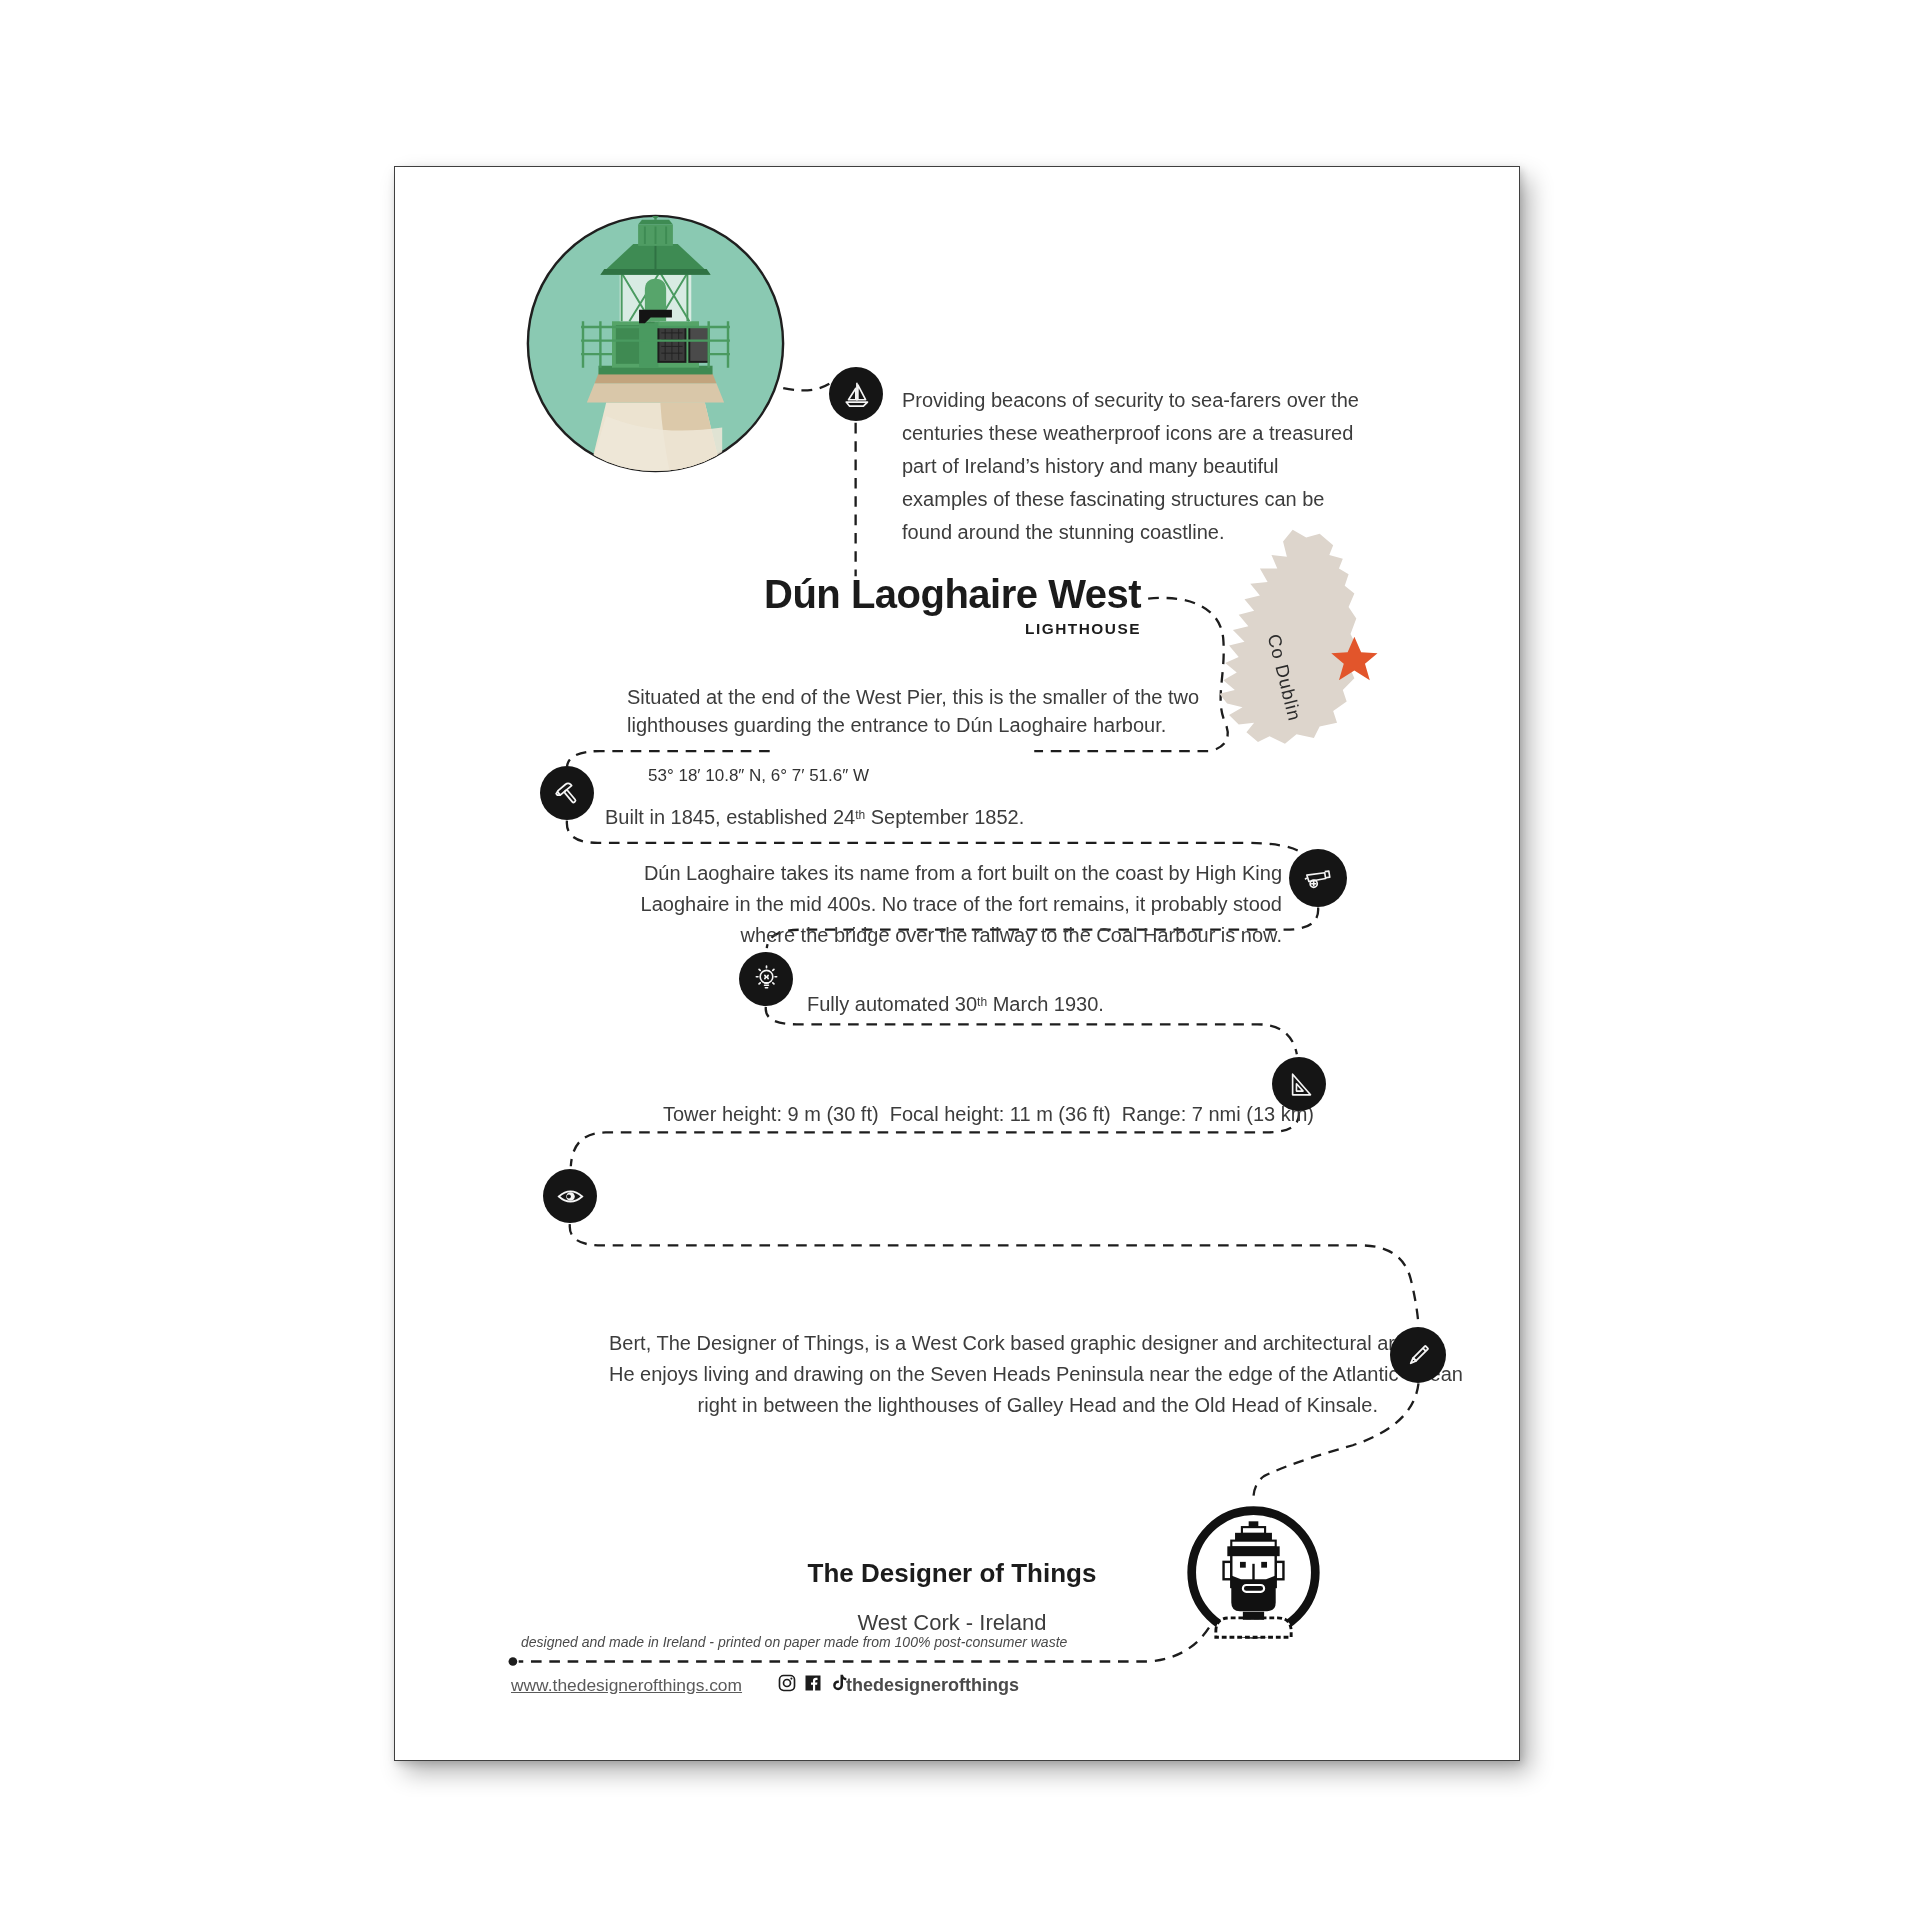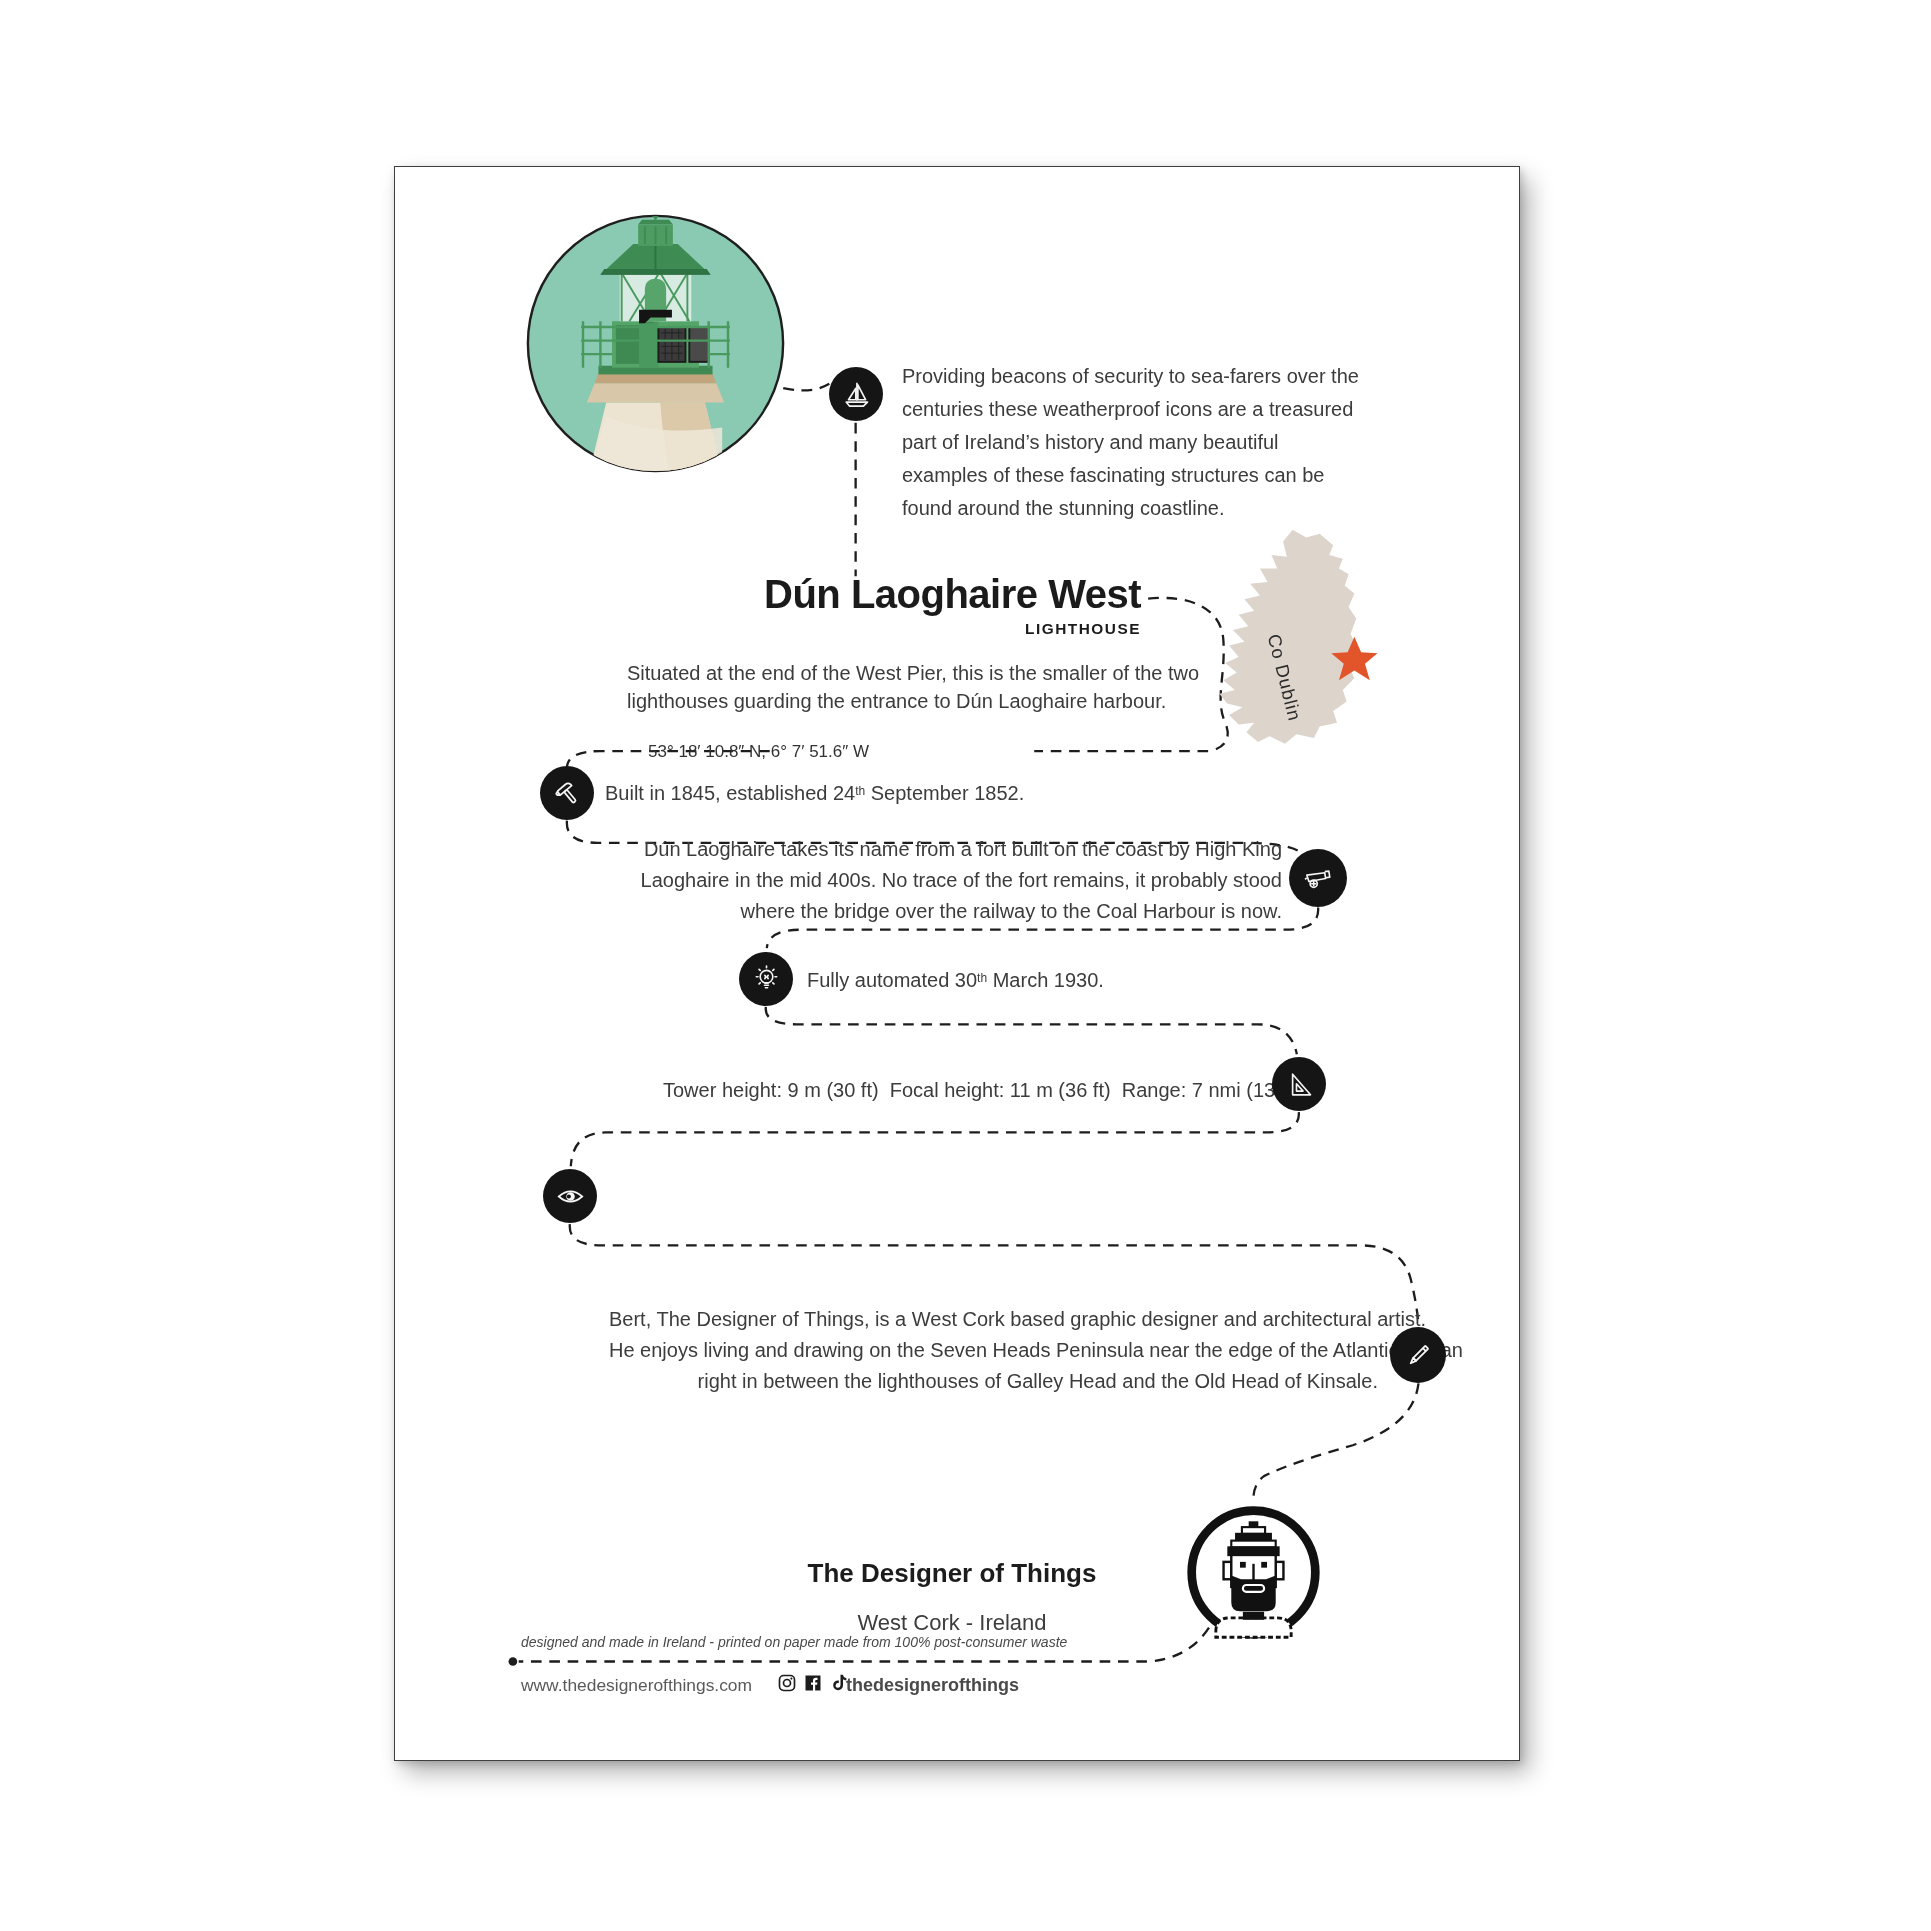--- a/index.html
+++ b/index.html
@@ -1,21 +1,21 @@
 <!DOCTYPE html>
 <html><head>
 <meta charset="utf-8">
 <style>
   html,body{margin:0;padding:0;width:1931px;height:1931px;background:#ffffff;overflow:hidden;
     font-family:"Liberation Sans", sans-serif;}
   #stage{position:relative;width:1931px;height:1931px;}
   #sheet{position:absolute;left:394px;top:166px;width:1124px;height:1593px;background:#ffffff;
     border:1px solid #3f3f3f;box-shadow:9.7px 11.6px 23px rgba(0,0,0,.30),1.9px 2.9px 7.7px rgba(0,0,0,.16);}
   .abs{position:absolute;}
-  .t{position:absolute;color:#3c3c3c;font-size:20px;line-height:31px;white-space:pre;}
+  .t{position:absolute;color:#3c3c3c;font-size:20px;line-height:31px;white-space:pre;margin-top:24px;}
   .t.left{text-align:left;}
   .t.right{text-align:right;}
   .t.center{}
   .icon-circle{position:absolute;width:54px;height:54px;border-radius:50%;background:#151515;
     display:flex;align-items:center;justify-content:center;}
   .icon-circle svg{width:33px;height:33px;}
   .sup{position:relative;top:-0.45em;font-size:0.6em;}
   #main-title{font-size:40px;font-weight:bold;color:#1b1b1b;line-height:42px;letter-spacing:-0.5px;}
   #subtitle{font-size:15.4px;font-weight:bold;color:#1b1b1b;letter-spacing:1.5px;margin-top:4.8px;line-height:17.4px;}
   #brand-name{font-size:26px;font-weight:bold;color:#1c1c1c;line-height:31px;}
@@ -220,21 +220,21 @@
       <g stroke="#111" stroke-width="2.2">
         <rect x="61" y="26" width="24" height="7" fill="#fff"></rect>
         <rect x="55" y="33" width="36" height="7" fill="#111"></rect>
         <rect x="50" y="40" width="46" height="7" fill="#fff"></rect>
         <rect x="47" y="47" width="52" height="8" fill="#111"></rect>
       </g>
       <rect x="68" y="20" width="10" height="6" fill="#111"></rect>
     </svg>
 
     <div id="credit-line" class="abs" style="left:126px;top:1467px;text-align:center;">designed and made in Ireland - printed on paper made from 100% post-consumer waste</div>
-    <div id="website" class="abs" style="left:126px;top:1508px;">www.thedesignerofthings.com</div>
+    <div id="website" class="abs" style="left:116px;top:1508px;text-decoration:underline;">www.thedesignerofthings.com</div>
     <div class="abs" style="left:382px;top:1506px;display:flex;gap:5.8px;align-items:center;">
       <svg class="social" width="20" height="20" viewBox="0 0 24 24" fill="none" stroke="#1c1c1c" stroke-width="2">
         <rect x="3" y="3" width="18" height="18" rx="5"></rect>
         <circle cx="12" cy="12" r="4.2"></circle>
         <circle cx="17.3" cy="6.7" r="1.3" fill="#1c1c1c" stroke="none"></circle>
       </svg>
       <svg class="social" width="20" height="20" viewBox="0 0 24 24">
         <path fill="#1c1c1c" d="M3 3 h18 v18 h-6.4 v-6.9 h2.3 l.4-2.8 h-2.7 v-1.8 q0-1.2 1.2-1.2 h1.6 V5.8 q-1-.15-2-.15 q-3.4 0-3.4 3.3 v2.35 H9.6 v2.8 h2.4 V21 H3 Z"></path>
       </svg>
       <svg class="social" width="20" height="20" viewBox="0 0 24 24">

